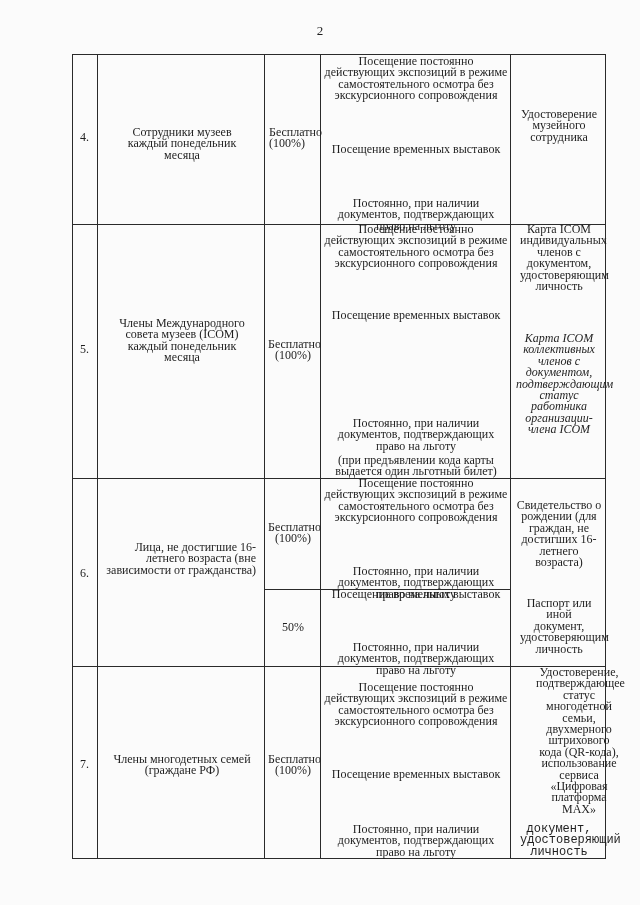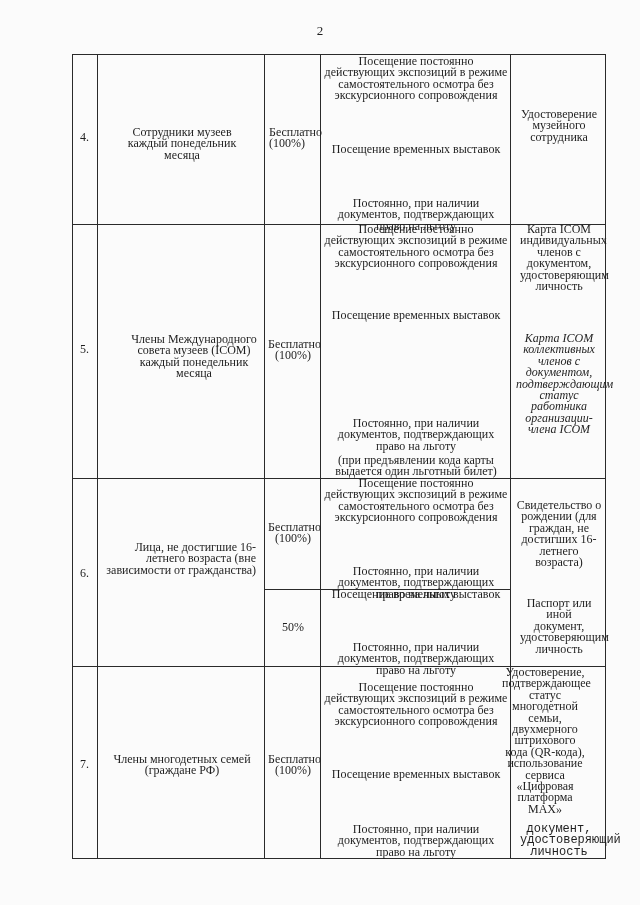--- a/index.html
+++ b/index.html
@@ -39,21 +39,21 @@
     <div class="t" style="left:40px;width:140px;top:73px;">Сотрудники музеев каждый понедельник месяца</div>
     <div class="t tl" style="left:197px;width:50px;top:73px;">Бесплатно (100%)</div>
     <div class="t" style="left:252px;width:184px;top:2px;">Посещение постоянно действующих экспозиций в режиме самостоятельного осмотра без экскурсионного сопровождения</div>
     <div class="t" style="left:252px;width:184px;top:90px;">Посещение временных выставок</div>
     <div class="t" style="left:252px;width:184px;top:144px;">Постоянно, при наличии документов, подтверждающих право на льготу</div>
     <div class="t" style="left:448px;width:78px;top:55px;">Удостоверение музейного сотрудника</div>
   </div>
 
   <div>
     <div class="t" style="left:0;width:25px;top:290px;">5.</div>
-    <div class="t" style="left:40px;width:140px;top:280px;margin-left:12px;">Члены Международного совета музеев (ICOM) каждый понедельник месяца</div>
+    <div class="t" style="left:40px;width:140px;top:264px;">Члены Международного совета музеев (ICOM) каждый понедельник месяца</div>
     <div class="t" style="left:196px;width:50px;top:285px;">Бесплатно (100%)</div>
     <div class="t" style="left:252px;width:184px;top:170px;">Посещение постоянно действующих экспозиций в режиме самостоятельного осмотра без экскурсионного сопровождения</div>
     <div class="t" style="left:252px;width:184px;top:256px;">Посещение временных выставок</div>
     <div class="t" style="left:252px;width:184px;top:364px;">Постоянно, при наличии документов, подтверждающих право на льготу</div>
     <div class="t" style="left:262px;width:164px;top:401px;">(при предъявлении кода карты выдается один льготный билет)</div>
     <div class="t" style="left:448px;width:78px;top:170px;">Карта ICOM индивидуальных членов с документом, удостоверяющим личность</div>
     <div class="t" style="left:444px;width:86px;top:279px;font-style:italic;">Карта ICOM коллективных членов с документом, подтверждающим статус работника организации-члена ICOM</div>
   </div>
 
   <div>
@@ -69,16 +69,16 @@
     <div class="t" style="left:448px;width:78px;top:544px;">Паспорт или иной документ, удостоверяющим личность</div>
   </div>
 
   <div>
     <div class="t" style="left:0;width:25px;top:705px;">7.</div>
     <div class="t" style="left:40px;width:140px;top:700px;">Члены многодетных семей (граждане РФ)</div>
     <div class="t" style="left:196px;width:50px;top:700px;">Бесплатно (100%)</div>
     <div class="t" style="left:252px;width:184px;top:628px;">Посещение постоянно действующих экспозиций в режиме самостоятельного осмотра без экскурсионного сопровождения</div>
     <div class="t" style="left:252px;width:184px;top:715px;">Посещение временных выставок</div>
     <div class="t" style="left:252px;width:184px;top:770px;">Постоянно, при наличии документов, подтверждающих право на льготу</div>
-    <div class="t" style="left:430px;width:86px;top:613px;">Удостоверение, подтверждающее статус многодетной семьи, двухмерного штрихового кода (QR-кода), использование сервиса «Цифровая платформа MAX»</div>
+    <div class="t" style="left:464px;width:86px;top:613px;">Удостоверение, подтверждающее статус многодетной семьи, двухмерного штрихового кода (QR-кода), использование сервиса «Цифровая платформа MAX»</div>
     <div class="t" style="left:448px;width:78px;top:770px;font-family:Liberation Mono, monospace;">документ, удостоверяющий личность</div>
   </div>
 </div>
 
 </body></html>

